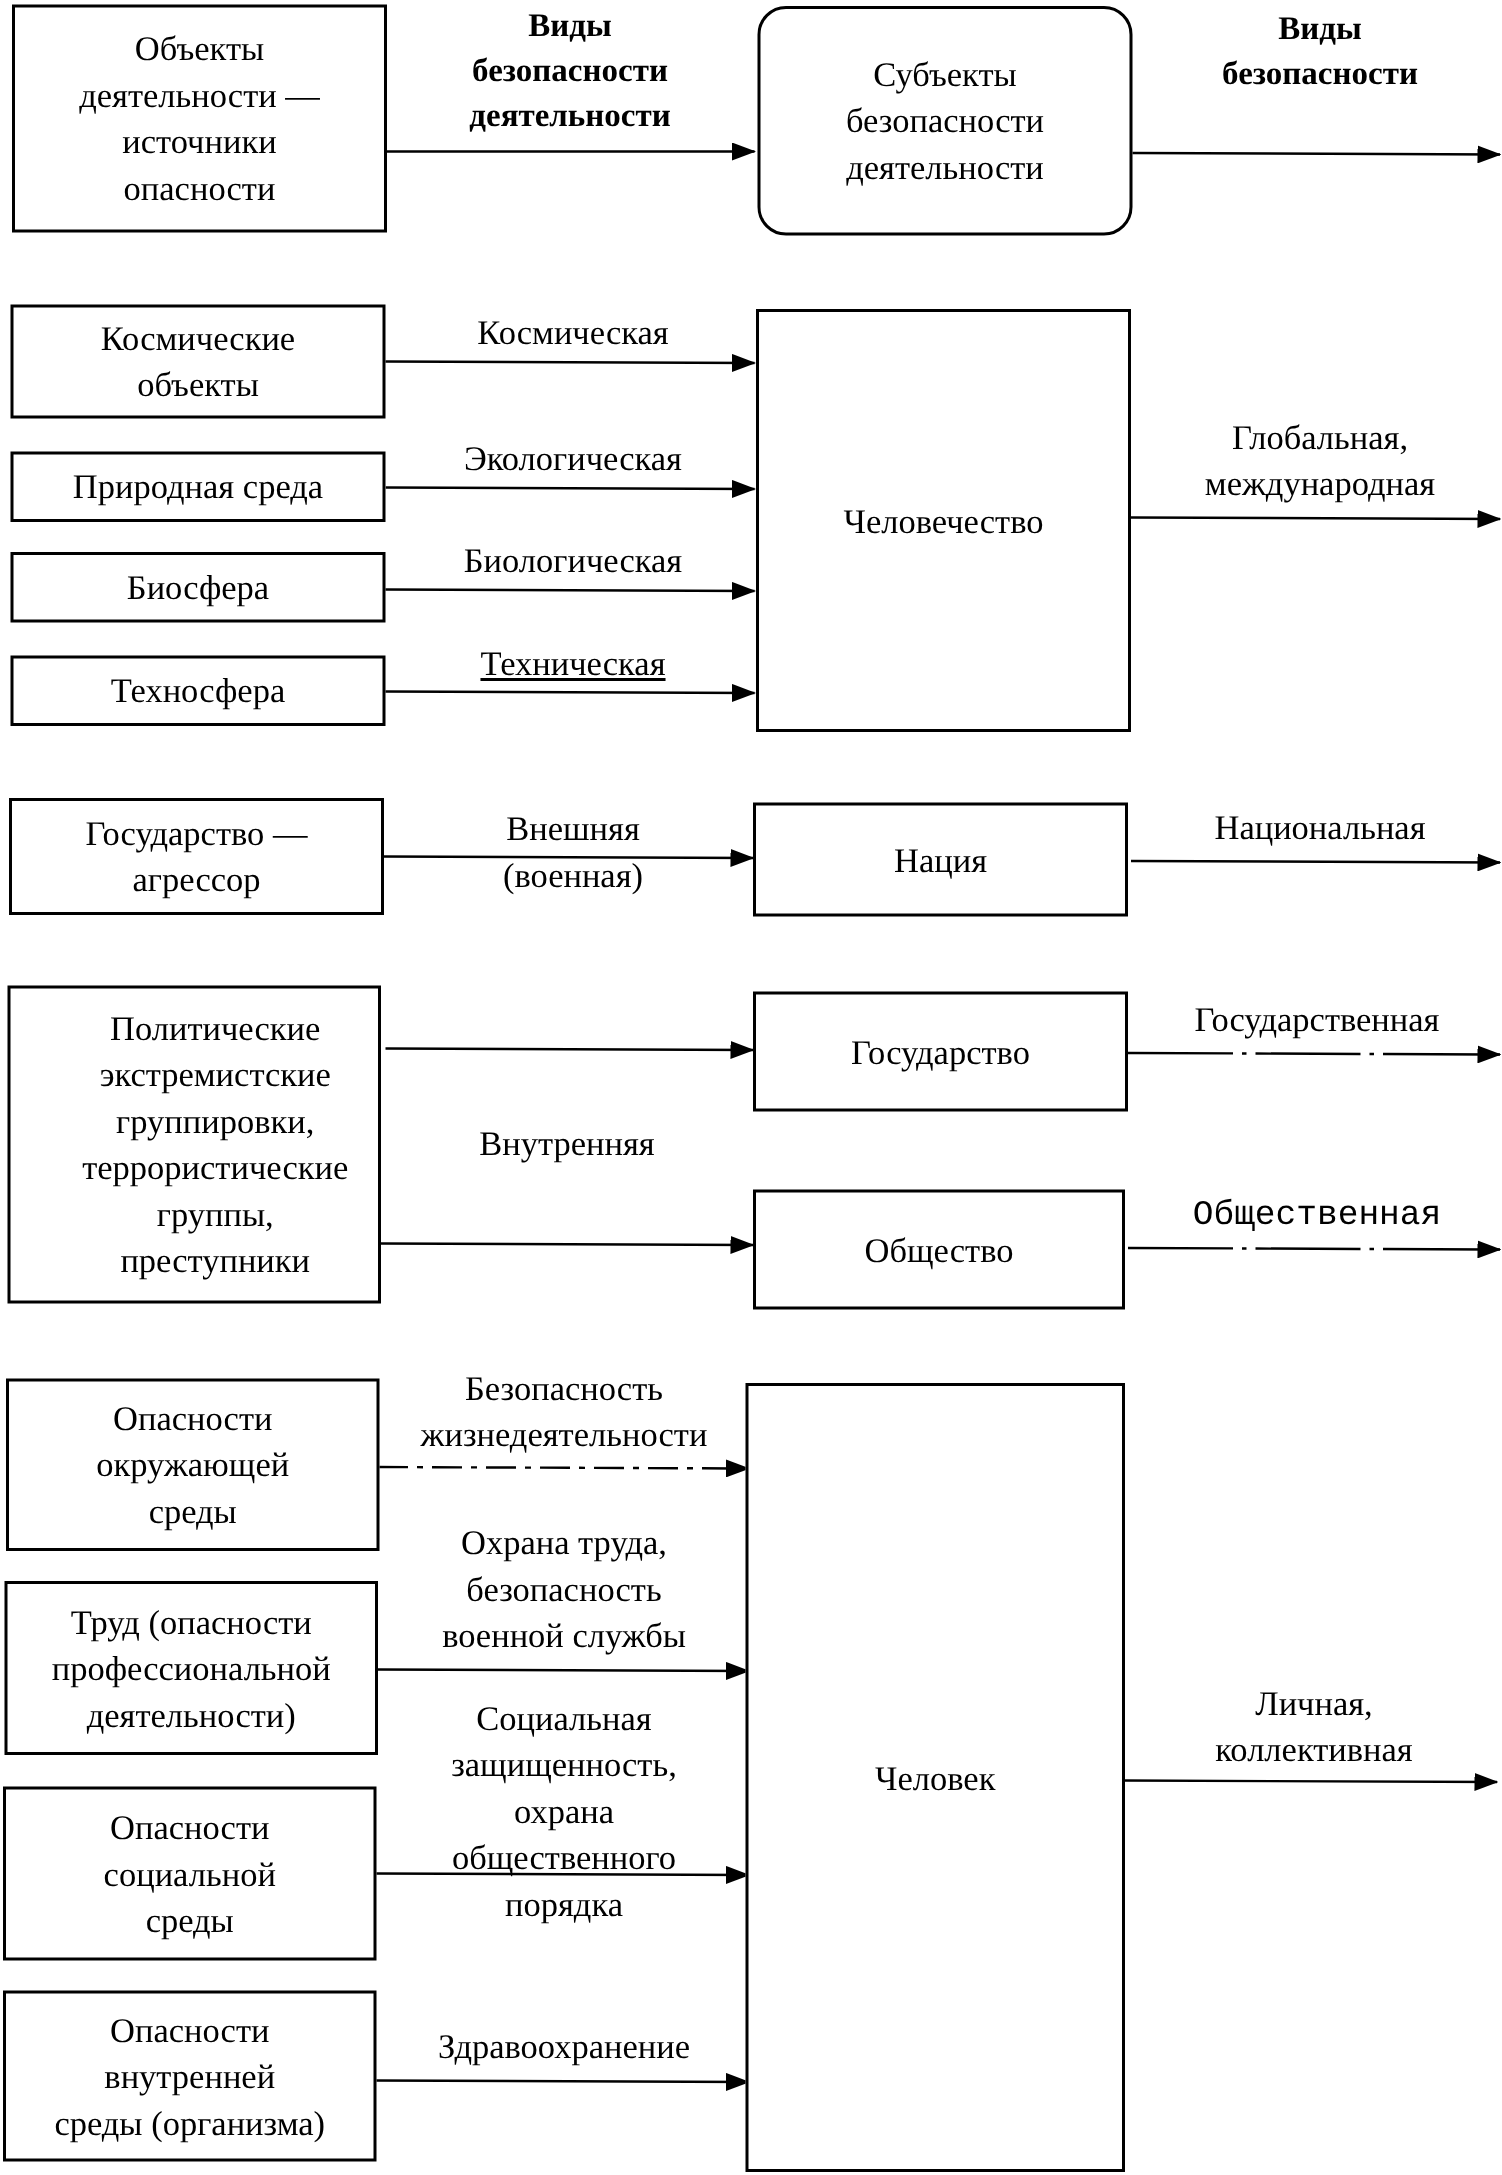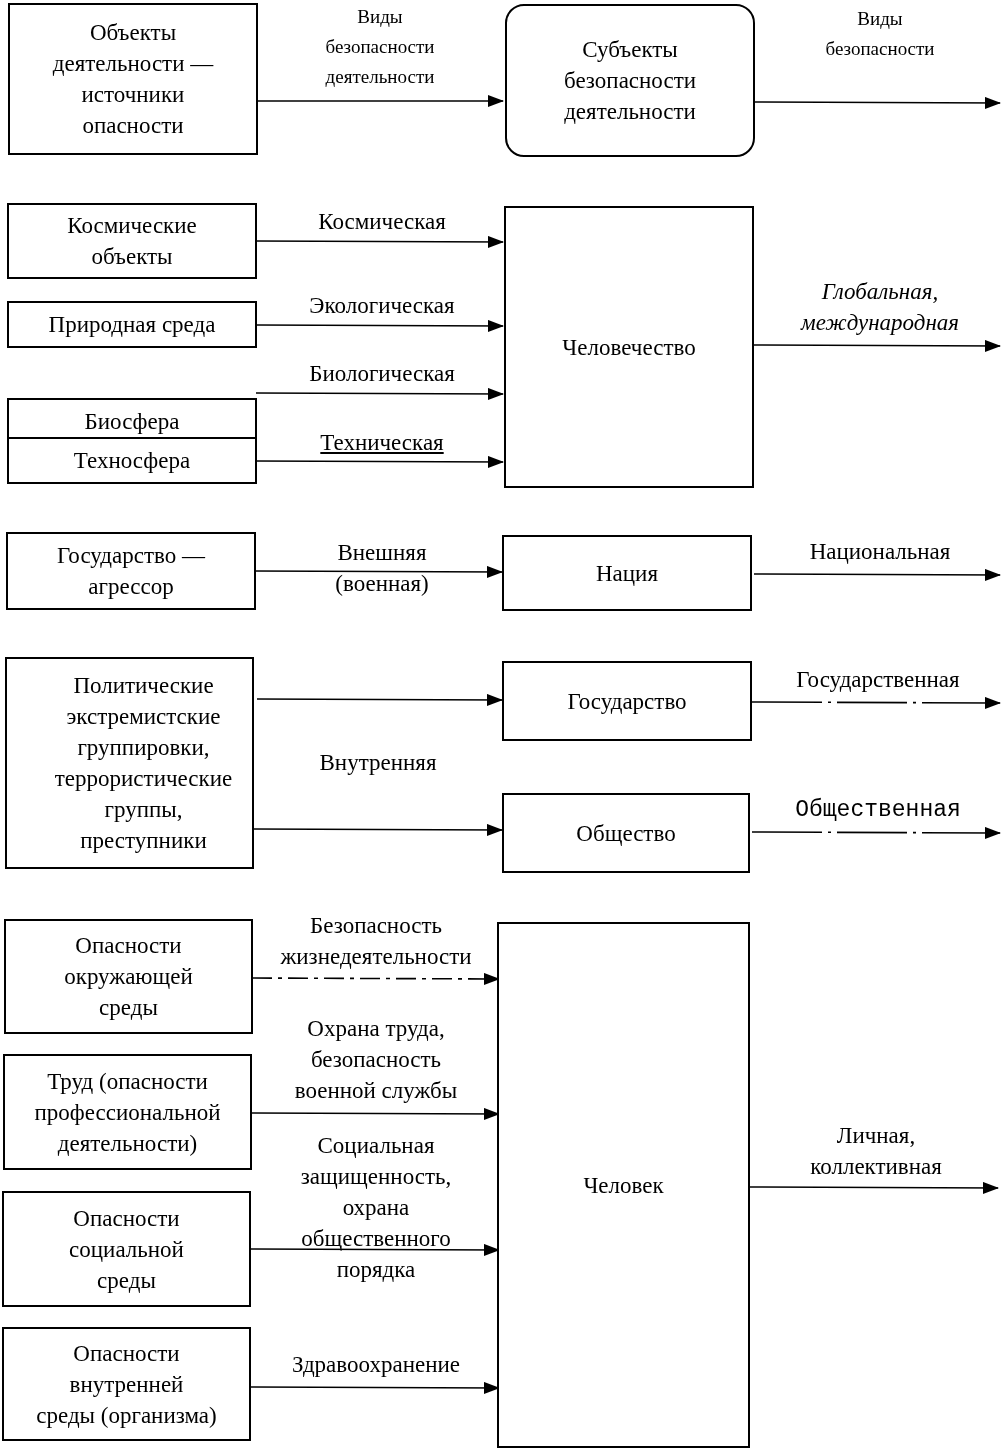--- a/index.html
+++ b/index.html
@@ -3,21 +3,21 @@
 <meta charset="utf-8">
 <style>
   html, body { margin: 0; padding: 0; background: #ffffff; }
   body { width: 1001px; height: 1450px; position: relative; overflow: hidden;
          font-family: "Liberation Serif", "DejaVu Serif", serif; color: #000; }
   .box { position: absolute; border: 2px solid #000; box-sizing: border-box; background: #fff;
          display: flex; align-items: center; justify-content: center; text-align: center;
          font-size: 23px; line-height: 31px; }
   .box span { display: block; }
   .lbl { position: absolute; text-align: center; font-size: 23px; line-height: 31px; white-space: nowrap; }
-  .lbl.bold { font-weight: normal; font-size: 19px; line-height: 30px; }
+  .lbl.bold { font-weight: bold; font-size: 22px; line-height: 30px; }
   svg#wires { position: absolute; left: 0; top: 0; width: 1001px; height: 1450px; }
 </style>
 </head>
 <body>
 
 <svg id="wires" viewBox="0 0 1001 1450">
   <defs>
     <marker id="ah" markerWidth="16" markerHeight="12" refX="15" refY="6" orient="auto" markerUnits="userSpaceOnUse">
       <path d="M0,0 L16,6 L0,12 Z" fill="#000"></path>
     </marker>
@@ -79,34 +79,34 @@
     <span>объекты</span>
   </div>
 </div>
 <div class="lbl" style="left:262px;top:206px;width:240px;">Космическая</div>
 
 <div class="box" style="left:7px;top:301px;width:250px;height:47px;">
   <span>Природная среда</span>
 </div>
 <div class="lbl" style="left:262px;top:290px;width:240px;">Экологическая</div>
 
-<div class="box" style="left:7px;top:368px;width:250px;height:47px;margin-top:30px;">
+<div class="box" style="left:7px;top:368px;width:250px;height:47px;">
   <span>Биосфера</span>
 </div>
 <div class="lbl" style="left:262px;top:358px;width:240px;">Биологическая</div>
 
 <div class="box" style="left:7px;top:437px;width:250px;height:47px;">
   <span>Техносфера</span>
 </div>
 <div class="lbl" style="left:262px;top:427px;width:240px;text-decoration:underline;">Техническая</div>
 
 <div class="box" style="left:504px;top:206px;width:250px;height:282px;text-align:center;">
   <span>Человечество</span>
 </div>
-<div class="lbl" style="left:762px;top:276px;width:236px;font-style:italic;">
+<div class="lbl" style="left:762px;top:276px;width:236px;">
   <span style="display:block">Глобальная,</span>
   <span style="display:block">международная</span>
 </div>
 
 <div class="box" style="left:6px;top:532px;width:250px;height:78px;">
   <div>
     <span>Государство —</span>
     <span>агрессор</span>
   </div>
 </div>

